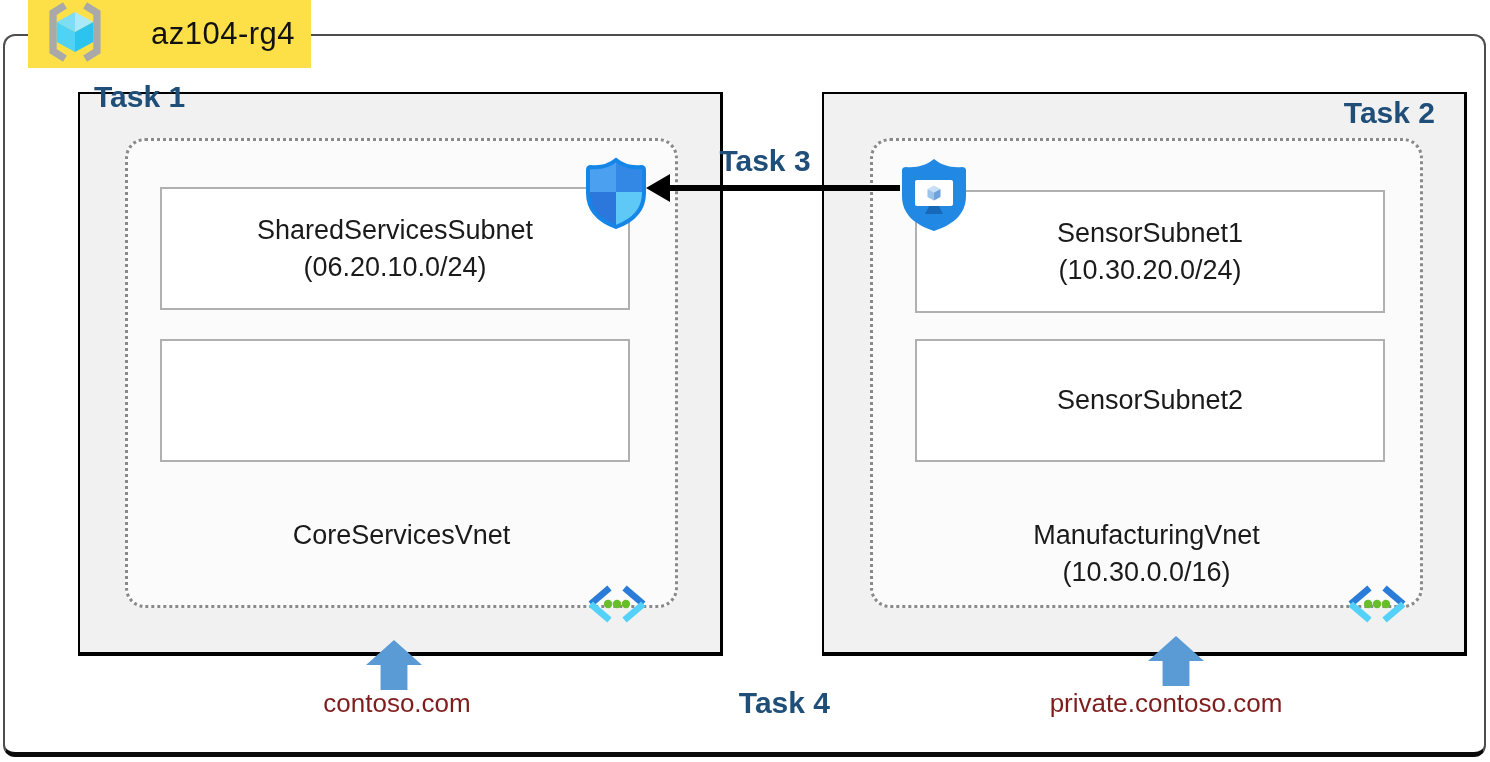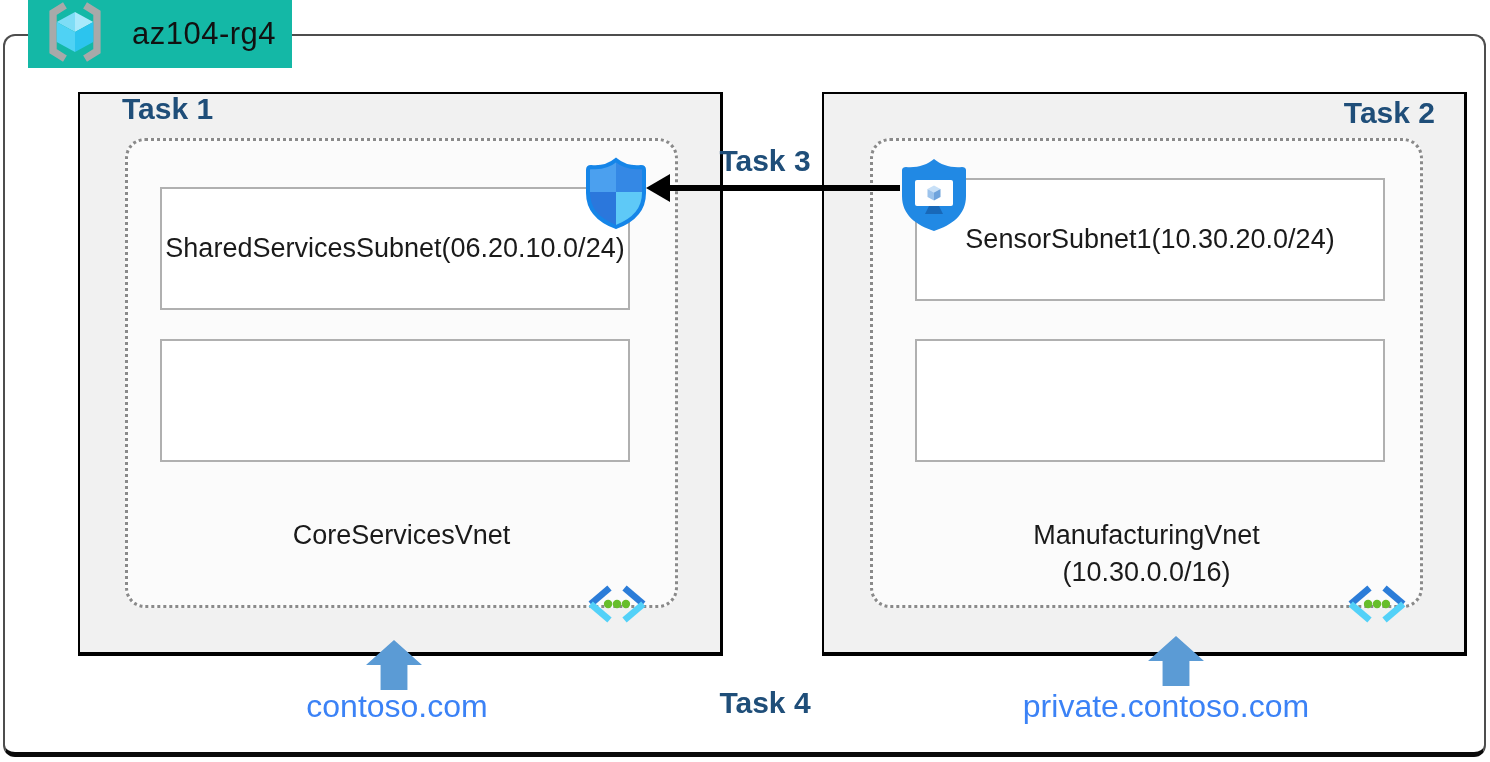--- a/index.html
+++ b/index.html
@@ -10,43 +10,43 @@
   }
   .abs{position:absolute;}
 
   
   .rg-frame{
     left:3px;top:34px;width:1479px;height:716px;
     border:2px solid #4d4d4d;border-bottom:5px solid #0a0a0a;
     border-radius:12px;background:#fff;
   }
   .rg-header{
-    left:28px;top:0;height:68px;background:#14b8a6;z-index:6;
-    display:flex;align-items:center;gap:22px;padding:0 16px 0 12px;
+    left:28px;top:0;height:68px;background:#fde047;z-index:6;
+    display:flex;align-items:center;gap:41px;padding:0 16px 0 12px;
   }
   .rg-header .label{font-size:31px;color:#111;letter-spacing:0.5px;}
 
   
   .task-box{
     top:92px;width:645px;height:564px;background:#f1f1f1;
     border:2px solid #000;border-right-width:3px;border-bottom-width:4px;
     z-index:1;box-sizing:border-box;
   }
   .task-label{font-weight:bold;font-size:30px;color:#1F4E79;z-index:2;}
 
   
   .vnet-boundary{
     top:138px;width:553px;height:470px;box-sizing:border-box;
     border:3px dotted #8a8a8a;border-radius:20px;background:#fbfbfb;z-index:1;
   }
 
   
   .subnet-box{
     width:470px;height:123px;background:#ffffff;border:2px solid #b0b0b0;
-    box-sizing:border-box;display:flex;
+    box-sizing:border-box;display:flex;flex-direction:column;
     align-items:center;justify-content:center;z-index:2;
   }
   .subnet-box .line, .vnet-label .line{
     font-size:27px;line-height:37px;color:#1a1a1a;text-align:center;
   }
   .vnet-label{width:553px;text-align:center;z-index:2;}
 
   
   .peer-line{left:664px;top:185px;width:236px;height:6px;background:#000;z-index:5;}
   .peer-head{
@@ -54,21 +54,21 @@
     border-top:14px solid transparent;border-bottom:14px solid transparent;
     border-right:24px solid #000;
   }
 
   
   .up-arrow{
     width:56px;height:50px;background:#5B9BD5;z-index:5;
     clip-path:polygon(50% 0,100% 50%,74% 50%,74% 100%,26% 100%,26% 50%,0 50%);
   }
 
-  .dns-label{font-size:32px;color:#3b82f6;text-align:center;z-index:2;}
+  .dns-label{font-size:26px;color:#7f1d1d;text-align:center;z-index:2;}
   .mid-task{width:130px;text-align:center;z-index:4;}
   .icon{z-index:4;}
 </style>
 </head>
 <body>
 
 <div class="abs rg-frame"></div>
 
 <div class="abs rg-header">
   <span class="icon">
@@ -78,21 +78,21 @@
       <polygon points="38,13 38,35 18,24" fill="#7eddf6"></polygon>
       <polygon points="38,13 58,24 38,35" fill="#a9e9fb"></polygon>
       <polygon points="18,24 38,35 38,57 18,46" fill="#4fd2f4"></polygon>
       <polygon points="58,24 38,35 38,57 58,46" fill="#2cc4ee"></polygon>
     </svg>
   </span>
   <span class="label">az104-rg4</span>
 </div>
 
 <div class="abs task-box" style="left:78px;"></div>
-<div class="abs task-label" style="left:94px;top:92px;margin-left:28px;">Task 1</div>
+<div class="abs task-label" style="left:94px;top:80px;">Task 1</div>
 <div class="abs vnet-boundary" style="left:125px;"></div>
 
 <div class="abs subnet-box" style="left:160px;top:187px;">
   <div class="line">SharedServicesSubnet</div>
   <div class="line">(06.20.10.0/24)</div>
 </div>
 <div class="abs subnet-box" style="left:160px;top:339px;">
 </div>
 
 <div class="abs vnet-label" style="left:125px;top:517px;">
@@ -125,25 +125,26 @@
       <rect x="32" y="35" width="32" height="37" fill="#5EC9F7"></rect>
     </g>
     <path d="M32 3 C38 8 47 11 57 10 C59 10 60 11 60 13 L60 36 C60 54 48 64 32 70 C16 64 4 54 4 36 L4 13 C4 11 5 10 7 10 C17 11 26 8 32 3 Z" fill="none" stroke="#1585E8" stroke-width="4"></path>
   </svg>
 </span>
 
 <div class="abs task-box" style="left:822px;"></div>
 <div class="abs task-label" style="right:55px;top:96px;margin-left:44px;">Task 2</div>
 <div class="abs vnet-boundary" style="left:870px;"></div>
 
-<div class="abs subnet-box" style="left:915px;top:178px;">
+<div class="abs subnet-box" style="left:915px;top:190px;">
   <div class="line">SensorSubnet1</div>
   <div class="line">(10.30.20.0/24)</div>
 </div>
 <div class="abs subnet-box" style="left:915px;top:339px;">
+  <div class="line">SensorSubnet2</div>
 </div>
 
 <div class="abs vnet-label" style="left:870px;top:517px;">
   <div class="line">ManufacturingVnet</div>
   <div class="line">(10.30.0.0/16)</div>
 </div>
 
 <span class="abs icon" style="left:1346px;top:582px;">
   <svg width="62" height="44" viewBox="0 0 66 44">
     <line x1="25" y1="5" x2="5" y2="22" stroke="#2B7CD8" stroke-width="7"></line>
@@ -164,19 +165,19 @@
     <polygon points="36,29.5 42.5,33 36,36.5 29.5,33" fill="#C8E0F7"></polygon>
     <polygon points="29.5,33 36,36.5 36,44.5 29.5,41" fill="#9CC3EC"></polygon>
     <polygon points="42.5,33 36,36.5 36,44.5 42.5,41" fill="#6FA3DC"></polygon>
   </svg>
 </span>
 
 <div class="abs mid-task task-label" style="left:700px;top:144px;">Task 3</div>
 <div class="abs peer-line"></div>
 <div class="abs peer-head"></div>
 
-<div class="abs mid-task task-label" style="left:700px;top:686px;">Task 4</div>
+<div class="abs mid-task task-label" style="left:700px;top:686px;text-align:right;">Task 4</div>
 
 <div class="abs up-arrow" style="left:366px;top:640px;"></div>
 <div class="abs dns-label" style="left:222px;top:688px;width:350px;">contoso.com</div>
 
 <div class="abs up-arrow" style="left:1148px;top:636px;"></div>
 <div class="abs dns-label" style="left:951px;top:688px;width:430px;">private.contoso.com</div>
 
 </body></html>

